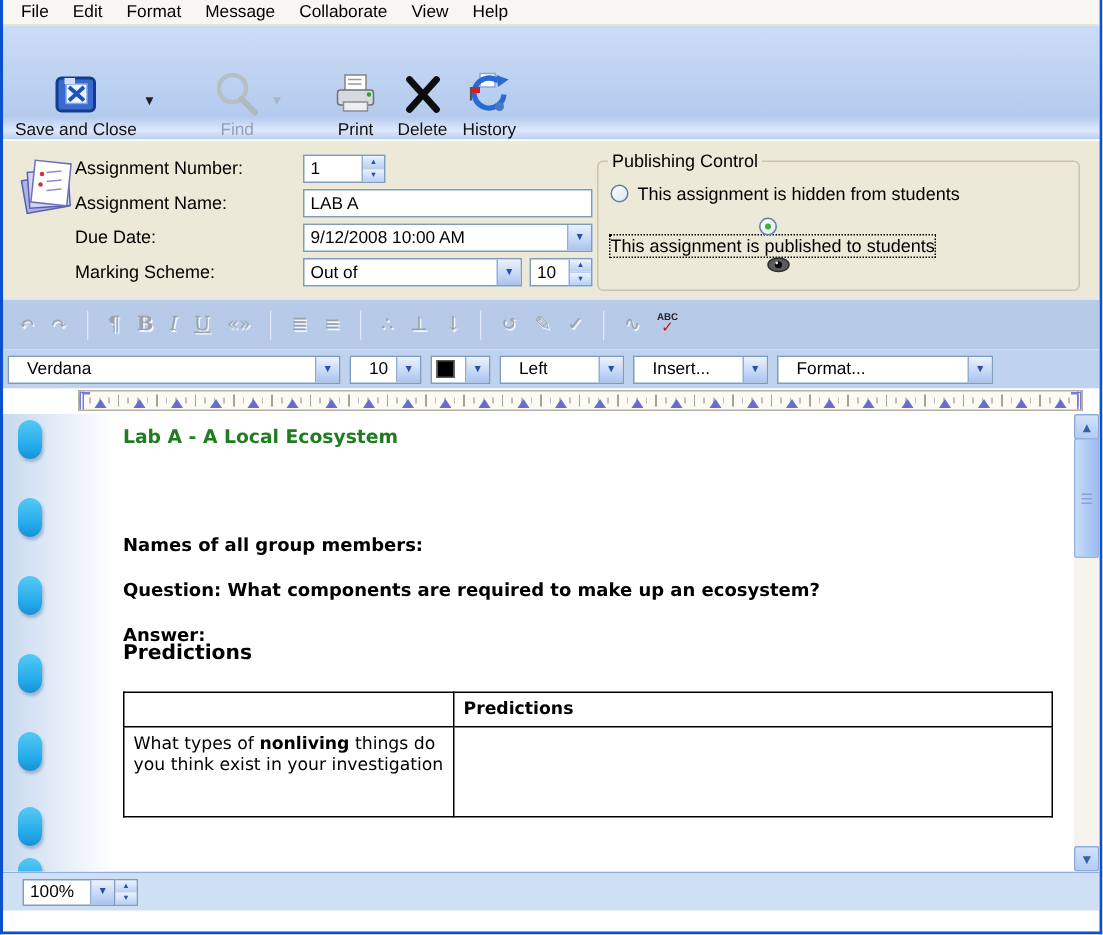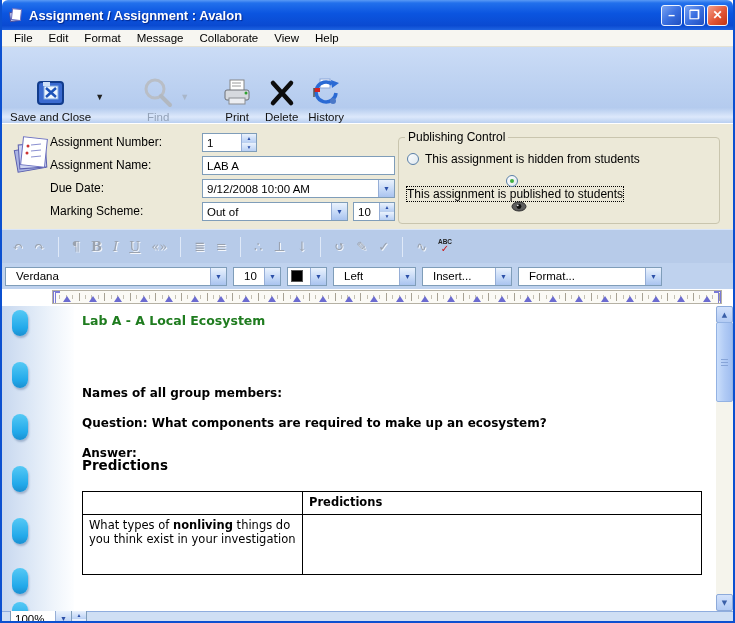--- a/index.html
+++ b/index.html
@@ -52,21 +52,21 @@
   .fic { font-size:13px; color:#9aa2ae; text-shadow:1px 1px 0 rgba(255,255,255,.85); font-family:"DejaVu Serif", serif; line-height:1; }
   .fic.b { font-weight:bold; } .fic.i { font-style:italic; } .fic.u { text-decoration:underline; }
   .fsep { width:1px; height:20px; background:#93a9cf; border-right:1px solid #dfe9f8; margin:0 2px; }
   .spell { display:flex; flex-direction:column; align-items:center; line-height:1; }
   .spell .abc { font-size:6.5px; font-weight:bold; color:#222; letter-spacing:0; }
   .spell .chk { font-size:10px; color:#cc1111; margin-top:-2px; }
 
   
   .fontbar { height:26px; background:#bfd2ee; display:flex; align-items:center; padding-left:3px; }
   .combo { height:19px; background:#fff; border:1px solid #7f9db9; display:flex; align-items:center; font-size:11.5px; }
-  .combo .txt { padding-left:0; white-space:nowrap; overflow:hidden;margin-left:10px; }
+  .combo .txt { padding-left:12px; white-space:nowrap; overflow:hidden; }
   .swatch { width:12px; height:12px; margin-left:3px; border:1px solid #555; }
 
   
   .rulerrow { height:17px; background:#fff; position:relative; }
   .ruler { position:absolute; left:50px; top:1px; width:670px; height:14px; background:#fbfaf5; border:1px solid #b5b1a4; }
   .ticks-minor { position:absolute; left:0; right:0; top:4px; height:4px;
     background:repeating-linear-gradient(to right,#c3bfb2 0 1px,transparent 1px 6.4px); }
   .ticks-major { position:absolute; left:0; right:0; top:2px; height:8px;
     background:repeating-linear-gradient(to right,#a7a294 0 1px,transparent 1px 25.6px); }
   .tabstop { position:absolute; bottom:1px; width:0; height:0; border-left:4px solid transparent; border-right:4px solid transparent; border-bottom:6px solid #6b6bd0; }
@@ -90,44 +90,32 @@
   .dtable .r2 { height:60px; }
 
   
   .scrollbar { position:absolute; right:0; top:0; width:17px; height:100%; background:#f5f4ec; }
   .sb-btn { position:absolute; left:0; width:17px; height:17px; background:linear-gradient(180deg,#d3e2fb,#b3cbf4); border:1px solid #8daada; border-radius:2px;
     display:flex; align-items:center; justify-content:center; font-size:7px; color:#3a5fa8; }
   .sb-thumb { position:absolute; left:0; top:16px; width:17px; height:80px; background:linear-gradient(90deg,#cadefb,#b1cbf5 50%,#9fbdf0); border:1px solid #93b2e3; border-radius:2px; }
   .sb-grip { position:absolute; left:4px; top:36px; width:7px; height:1px; background:#86a4d8; box-shadow:0 3px 0 #86a4d8, 0 6px 0 #86a4d8; }
 
   
-  .statusbar { height:14px; background:#cfdff4; border-top:1px solid #8fadde; display:flex; align-items:center; padding-left:8px; }
+  .statusbar { height:26px; background:#cfdff4; border-top:1px solid #8fadde; display:flex; align-items:center; padding-left:13px; }
   .zoomctl { display:flex; height:18px; }
   .zoombox { width:62px; background:#fff; border:1px solid #7f9db9; display:flex; align-items:center; font-size:11.5px; }
   .zoombox .txt { padding-left:4px; }
   .zoomspin { width:15px; border:1px solid #7f9db9; border-left:none; display:flex; flex-direction:column; }
   .zoomspin span { flex:1; background:linear-gradient(180deg,#eaf2fd,#b9d0f4); display:flex; align-items:center; justify-content:center; font-size:5px; color:#2b4fa8; }
 </style>
 </head>
 <body>
 
 <div class="window">
 
-  <div class="titlebar">
-    <svg width="16" height="16">
-      <rect x="3" y="5" width="10" height="9" fill="#cfd6f2" stroke="#4a4f9e" transform="rotate(-8 8 9)"></rect>
-      <rect x="5" y="2" width="9" height="11" fill="#fff" stroke="#6a6fc0" transform="rotate(6 9 7)"></rect>
-    </svg>
-    <span class="title-text">Assignment / Assignment : Avalon</span>
-    <span class="win-btns">
-      <span class="win-btn">–</span>
-      <span class="win-btn">❐</span>
-      <span class="win-btn close">✕</span>
-    </span>
-  </div>
 
   <div class="menubar">
     <span class="menu-item">File</span>
     <span class="menu-item">Edit</span>
     <span class="menu-item">Format</span>
     <span class="menu-item">Message</span>
     <span class="menu-item">Collaborate</span>
     <span class="menu-item">View</span>
     <span class="menu-item">Help</span>
   </div>

